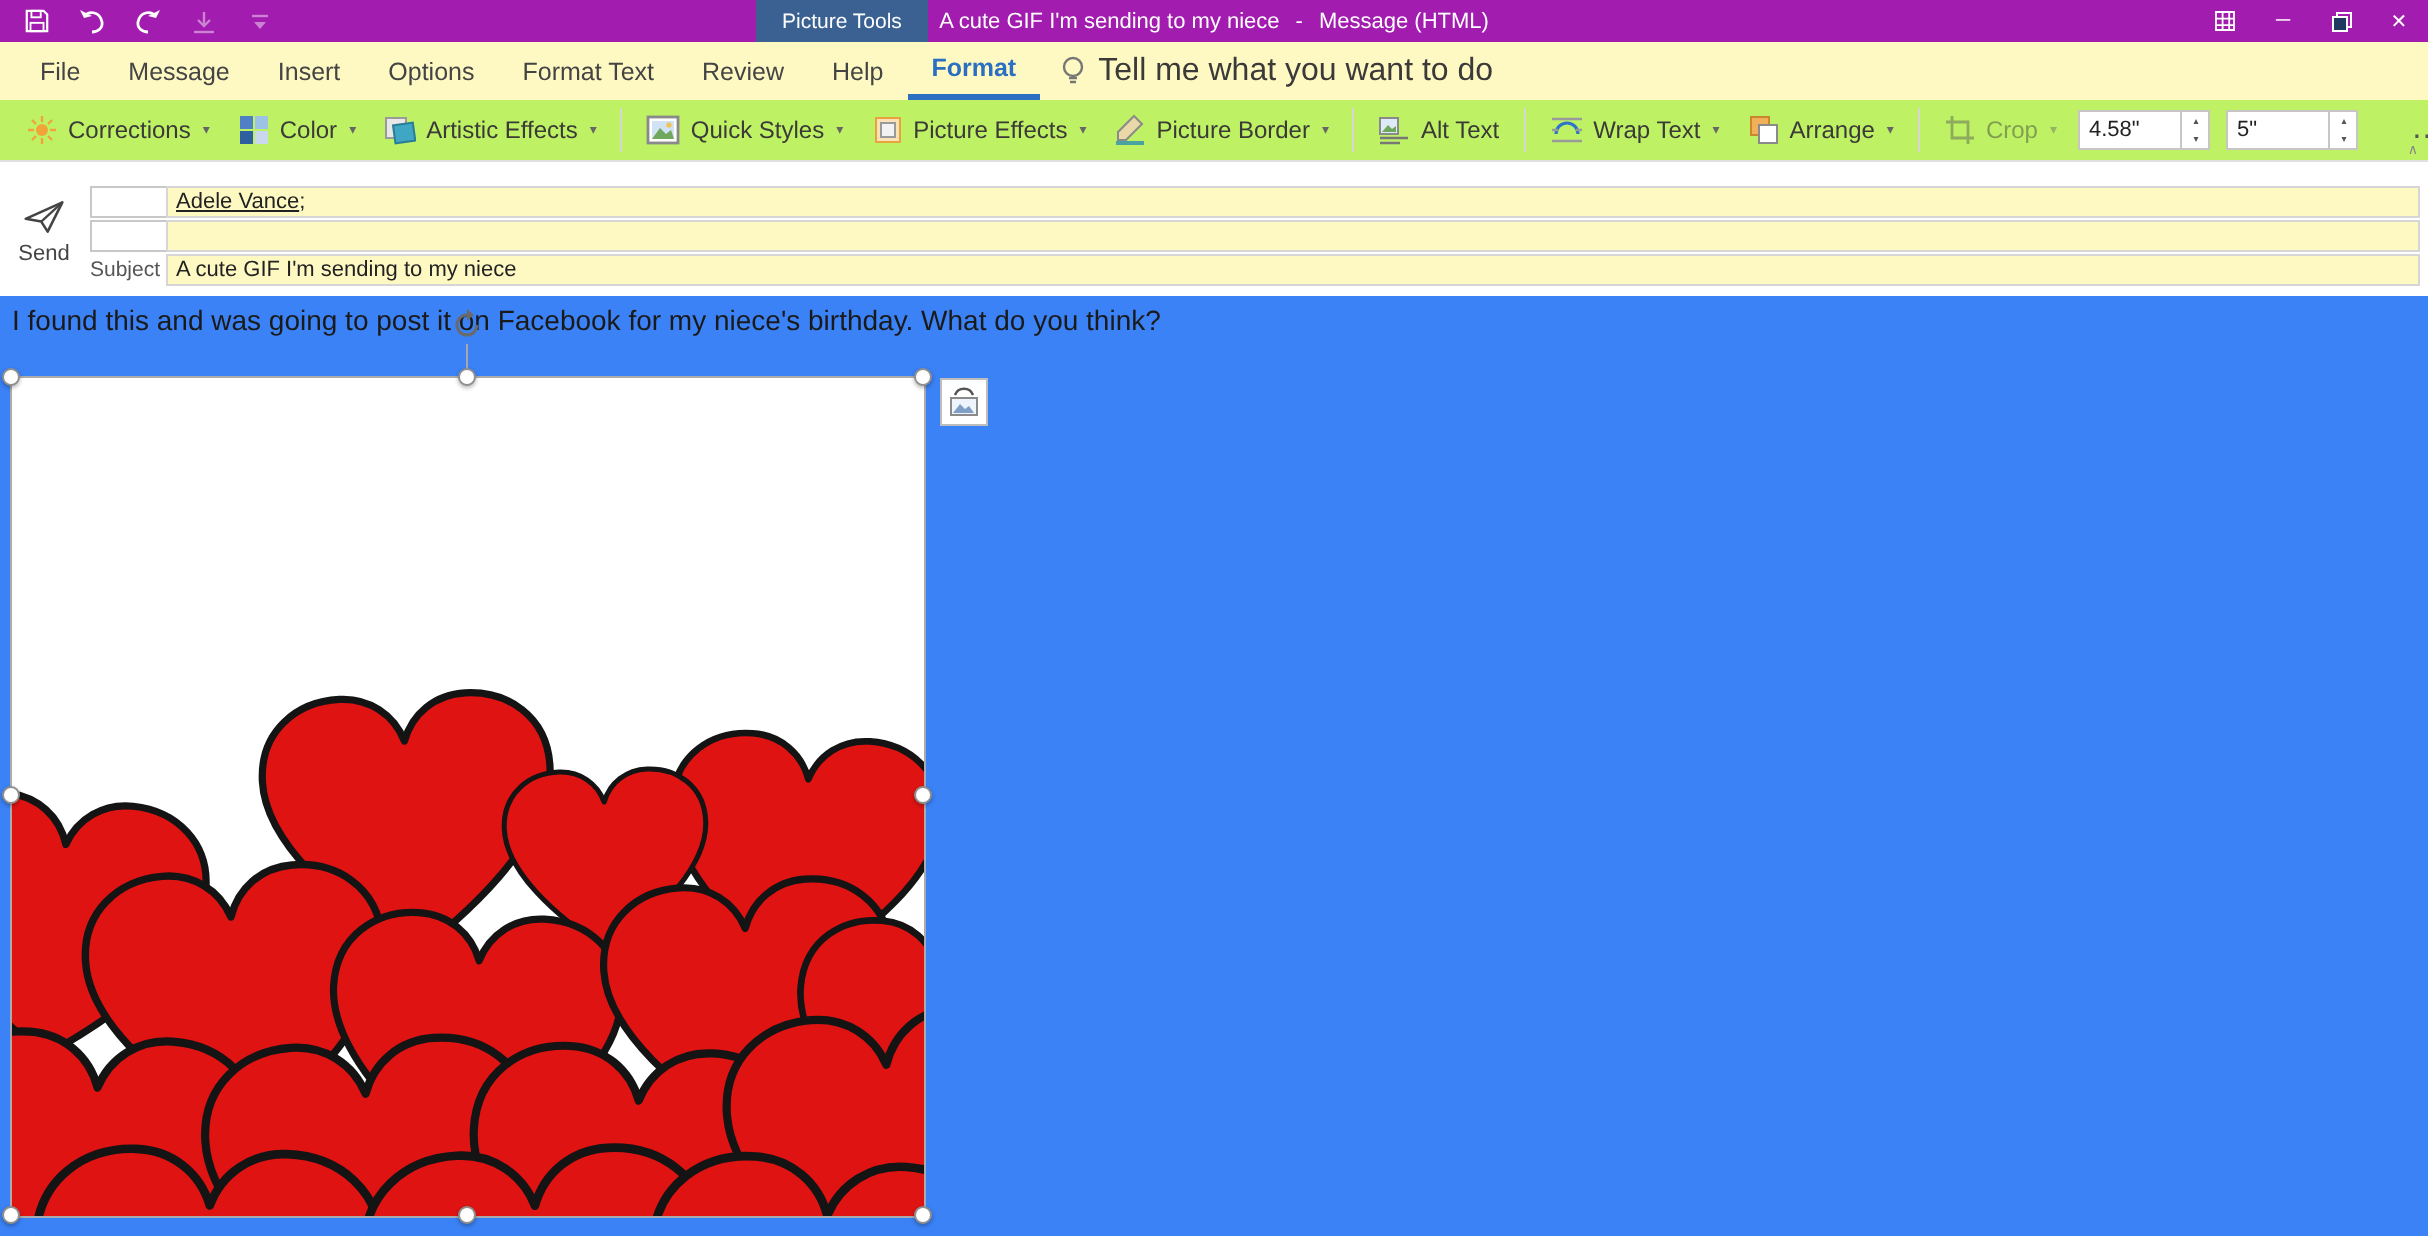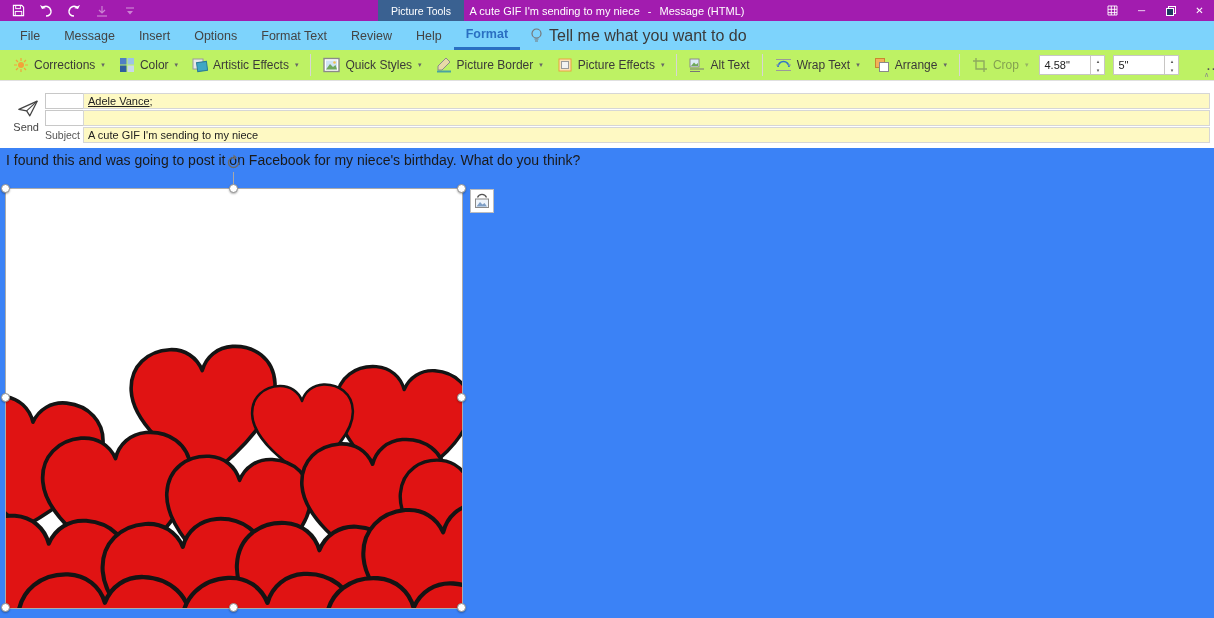--- a/index.html
+++ b/index.html
@@ -13,21 +13,21 @@
   .dim{opacity:.45;}
   .ctx-tab{position:absolute;left:378px;top:0;height:21px;padding:0 13px;background:#3a6191;
            display:flex;align-items:center;font-size:10.5px;color:#fff;white-space:nowrap;cursor:default;}
   .tb-title{position:absolute;left:0;right:0;top:0;height:21px;display:flex;align-items:center;
             justify-content:center;font-size:11px;pointer-events:none;white-space:nowrap;}
   .tb-title span{margin:0 4px;}
   .win-ctrls{position:absolute;right:0;top:0;height:21px;display:flex;}
   .wbtn{width:29px;height:21px;display:flex;align-items:center;justify-content:center;font-size:10px;cursor:pointer;}
 
   
-  .tabsrow{position:absolute;left:0;top:21px;width:100%;height:29px;background:#7dd3fc;
+  .tabsrow{position:absolute;left:0;top:21px;width:100%;height:29px;background:#fef9c3;
            display:flex;align-items:stretch;border-bottom:1px solid #f0f0f0;}
   .tab{padding:0 12px;display:flex;align-items:center;font-size:12.5px;color:#444;cursor:pointer;white-space:nowrap;}
   .tab:first-child{margin-left:8px;}
   .tab.active{color:#2a6fc2;font-weight:bold;border-bottom:3px solid #2a6fc2;padding-bottom:0;}
   .tellme{margin-left:10px;display:flex;align-items:center;gap:6px;font-size:16px;color:#3b3a39;cursor:text;}
 
   
   .ribbon{position:absolute;left:0;top:50px;width:100%;height:31px;background:#bef264;
           border-bottom:1px solid #e0e0e0;display:flex;align-items:center;padding-left:6px;box-sizing:border-box;}
   .ritem{display:flex;align-items:center;gap:5px;padding:0 7px;height:26px;border-radius:2px;
@@ -40,21 +40,21 @@
            display:flex;align-items:center;padding:0 4px;cursor:text;}
   .spinbtns{display:flex;flex-direction:column;width:13px;border:1px solid #c8c6c4;border-left:none;background:#fff;}
   .sb{flex:1;display:flex;align-items:center;justify-content:center;font-size:5px;color:#555;cursor:pointer;}
   .more-dots{font-size:16px;color:#555;letter-spacing:2px;margin-left:22px;cursor:pointer;}
   .ribbon-collapse{position:absolute;right:5px;top:71px;font-size:7px;color:#888;cursor:pointer;}
 
   
   .composeheader{position:absolute;left:0;top:81px;width:100%;height:67px;background:#fff;
                  border-bottom:1px solid #ececec;}
   .sendbtn{position:absolute;left:5px;top:12px;width:34px;height:46px;display:flex;flex-direction:column;
-           align-items:flex-end;justify-content:center;gap:3px;font-size:11px;color:#444;cursor:pointer;border-radius:2px;}
+           align-items:center;justify-content:center;gap:3px;font-size:11px;color:#444;cursor:pointer;border-radius:2px;}
   .fieldbtn{position:absolute;left:45px;width:31px;height:14px;border:1px solid #c8c8c8;background:#fff;
             font-size:10.5px;color:#333;display:flex;align-items:center;justify-content:center;cursor:pointer;padding-left:48px;}
   .field{position:absolute;left:83px;right:4px;height:14px;border:1px solid #d6d6d6;background:#fef9c3;
          font-size:11px;color:#222;display:flex;align-items:center;padding-left:4px;cursor:text;}
   .recipient{text-decoration:underline;}
   .subjlabel{position:absolute;left:45px;top:48px;width:34px;font-size:10.5px;color:#555;}
 
   
   .bodyarea{position:absolute;left:0;top:148px;width:100%;bottom:0;background:#3b82f6;text-decoration:underline;}
   .paragraph{position:absolute;left:6px;top:4px;font-size:14px;color:#1a1a1a;cursor:text;}
@@ -189,33 +189,33 @@
           <rect x="3" y="3.5" width="11" height="9" fill="#cfe3f5"></rect>
           <path d="M3 12.5 L7 7 L10 10 L12.5 8 L14 12.5 Z" fill="#6fa85c"></path>
           <circle cx="11.5" cy="5.5" r="1.3" fill="#f2c14e"></circle>
         </svg>
       <span>Quick Styles</span>
       <span class="caret">▾</span>
     </div>
 
     <div class="ritem">
       <svg width="16" height="16" viewBox="0 0 16 16">
+          <rect x="2" y="2" width="12" height="12" fill="#fbe1b8" stroke="#e8a33d"></rect>
+          <rect x="4.5" y="4.5" width="7" height="7" fill="#f2f2f2" stroke="#9a9a9a"></rect>
+        </svg>
+      <span>Picture Effects</span>
+      <span class="caret">▾</span>
+    </div>
+
+    <div class="ritem">
+      <svg width="16" height="16" viewBox="0 0 16 16">
           <path d="M10 1 L14 5 L6 13 L2 13 L2 9 Z" fill="#e9d9a8" stroke="#8a8a8a"></path>
           <rect x="1" y="13.5" width="14" height="2" fill="#4aa3a0"></rect>
         </svg>
       <span>Picture Border</span>
-      <span class="caret">▾</span>
-    </div>
-
-    <div class="ritem">
-      <svg width="16" height="16" viewBox="0 0 16 16">
-          <rect x="2" y="2" width="12" height="12" fill="#fbe1b8" stroke="#e8a33d"></rect>
-          <rect x="4.5" y="4.5" width="7" height="7" fill="#f2f2f2" stroke="#9a9a9a"></rect>
-        </svg>
-      <span>Picture Effects</span>
       <span class="caret">▾</span>
     </div>
 
     <div class="sep"></div>
 
     <div class="ritem">
       <svg width="16" height="16" viewBox="0 0 16 16">
           <rect x="1" y="2" width="9" height="8" fill="#dcebf7" stroke="#8a8a8a"></rect>
           <path d="M2 9 L5 5.5 L7 7.5 L9 6 L9 9 Z" fill="#6fa85c"></path>
           <path d="M1 12 h14 M1 14.5 h10" stroke="#777" stroke-width="1.2"></path>

